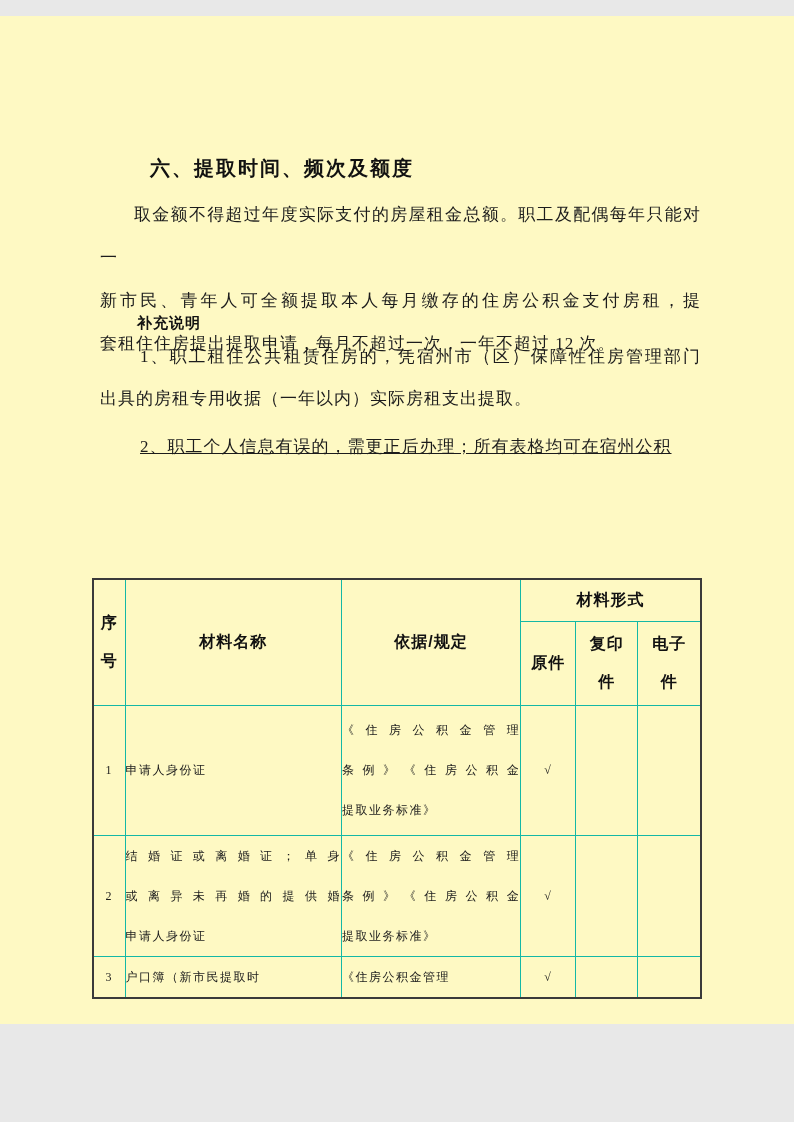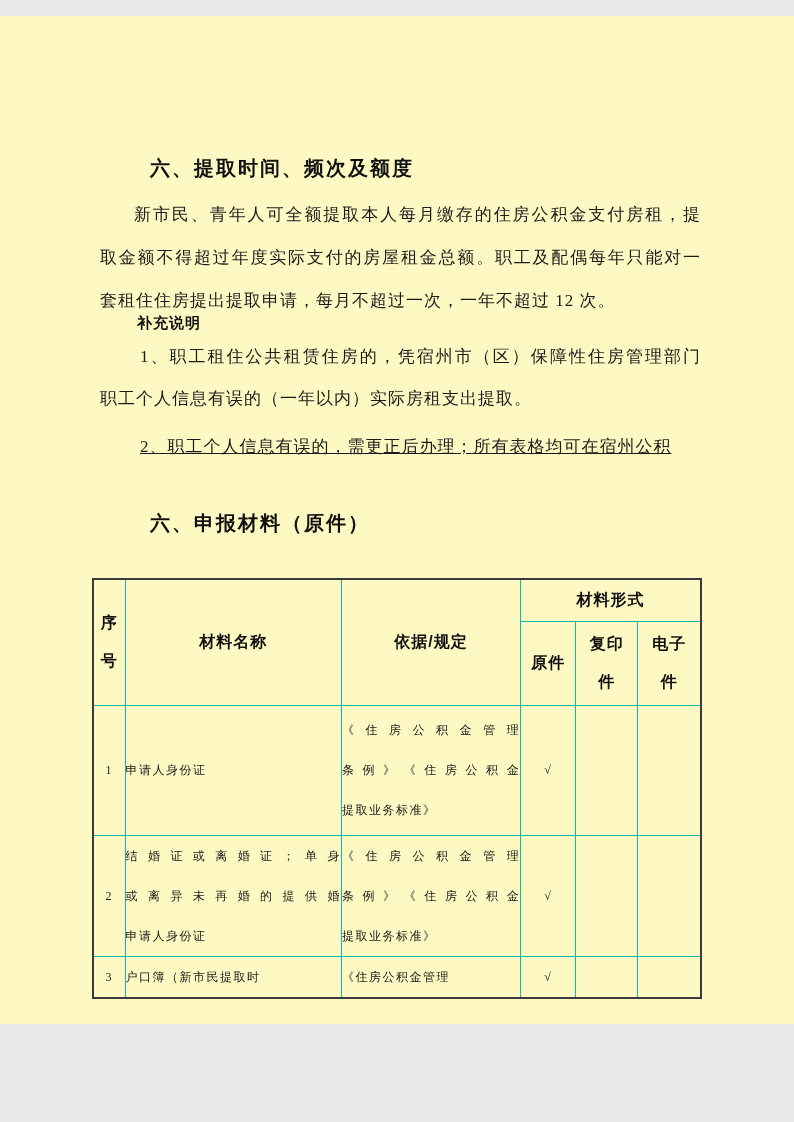--- a/index.html
+++ b/index.html
@@ -61,37 +61,36 @@
   }
 </style>
 </head>
 <body>
 
 <div class="page">
 
   <h1 class="h-title" style="top:140px;">六、提取时间、频次及额度</h1>
 
   <div class="para lh43 ind-body" style="top:177px;">
+      <div>取金额不得超过年度实际支付的房屋租金总额。职工及配偶每年只能对一</div>
       <div>新市民、青年人可全额提取本人每月缴存的住房公积金支付房租，提</div>
-      <div>取金额不得超过年度实际支付的房屋租金总额。职工及配偶每年只能对一</div>
       <div>套租住住房提出提取申请，每月不超过一次，一年不超过 12 次。</div>
     </div>
 
   <div class="supp-heading">补充说明</div>
 
   <div class="para lh42 ind-note" style="top:320px;">
       <div>1、职工租住公共租赁住房的，凭宿州市（区）保障性住房管理部门</div>
-      <div>职工个人信息有误的（一年以内）实际房租支出提取。</div>
+      <div>出具的房租专用收据（一年以内）实际房租支出提取。</div>
     </div>
 
   <div class="para lh42 ind-note" style="top:410px;text-decoration:underline;">
       <div>2、职工个人信息有误的，需更正后办理；所有表格均可在宿州公积</div>
     </div>
 
-  <h1 class="h-title" style="top:495px;">六、申报材料（原件）</h1>
 
   <table class="doc-table">
     <colgroup>
       <col style="width:32px;">
       <col style="width:216px;">
       <col style="width:179px;">
       <col style="width:55px;">
       <col style="width:62px;">
       <col style="width:63px;">
     </colgroup>

